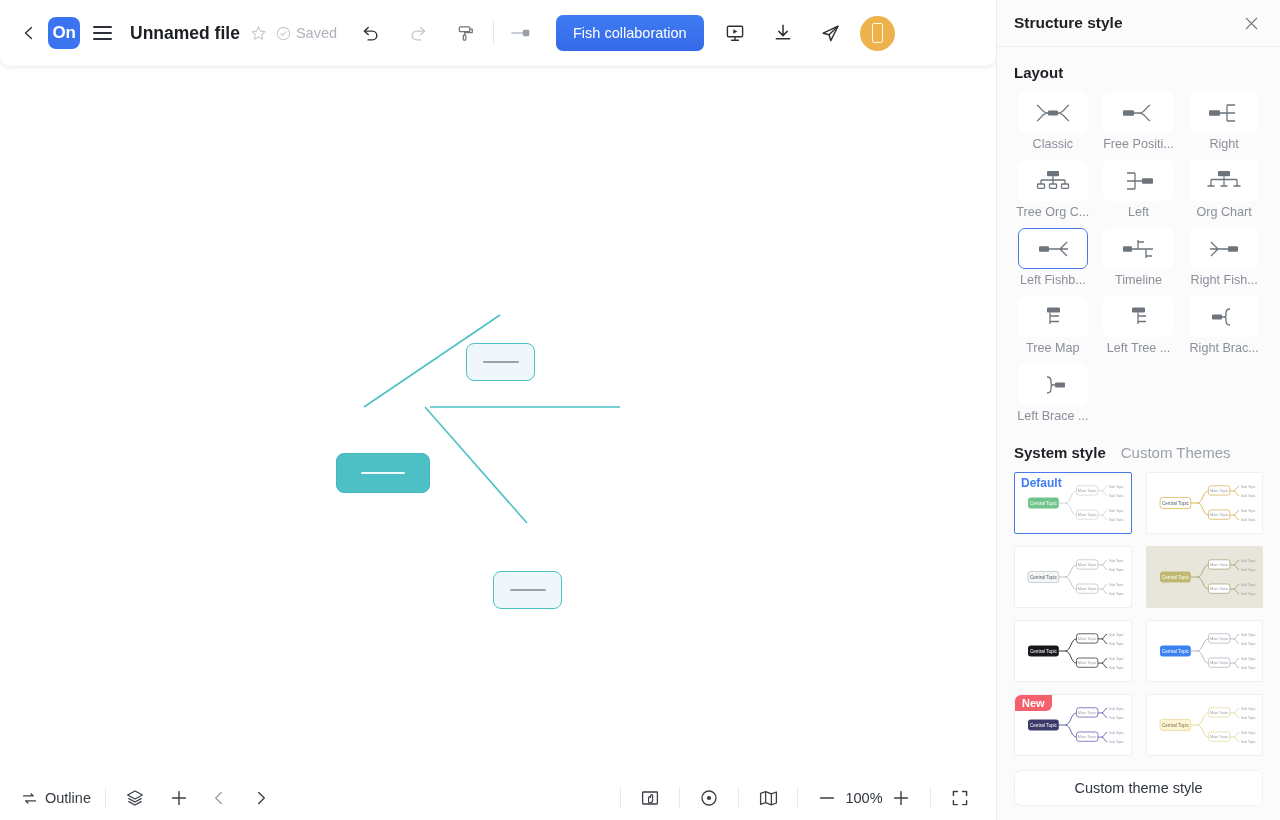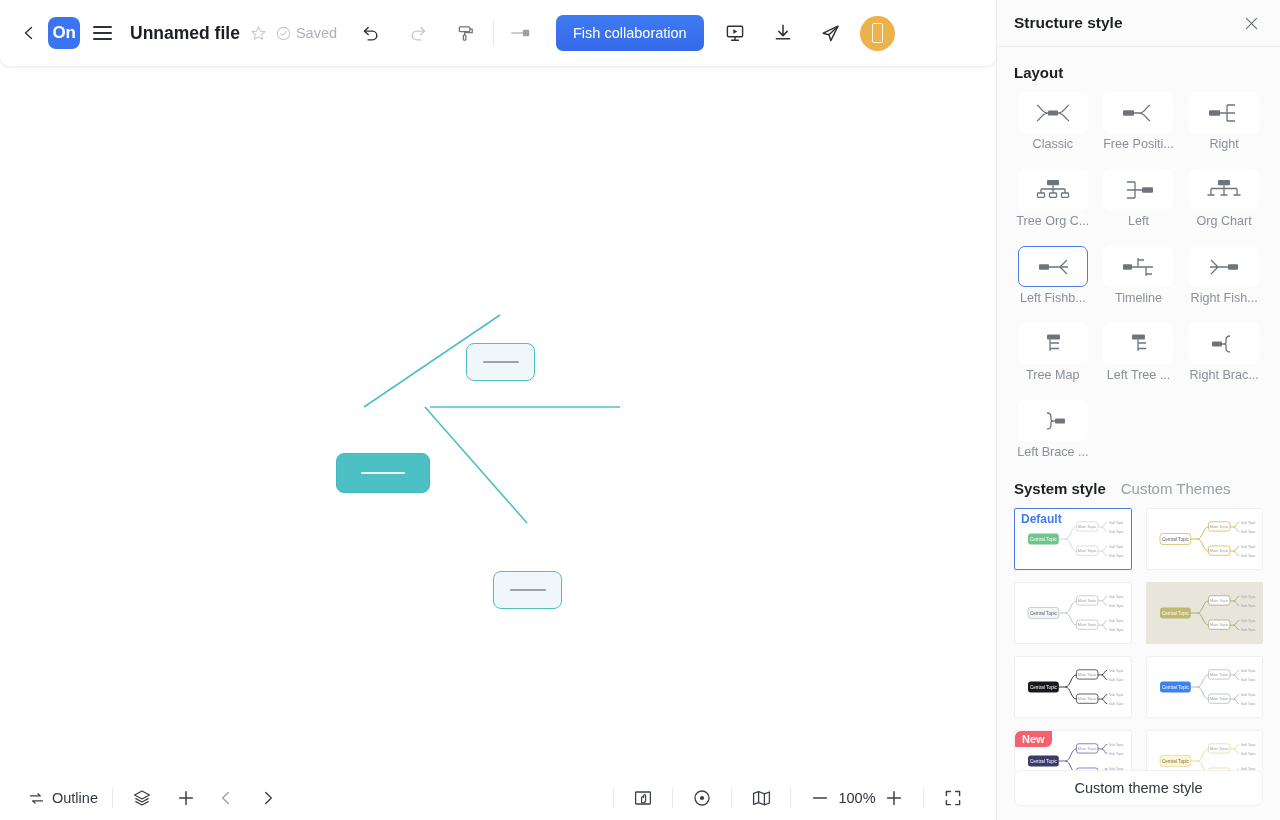--- a/index.html
+++ b/index.html
@@ -92,21 +92,21 @@
     width:38px; height:38px; border-radius:8px; display:flex;
     align-items:center; justify-content:center; cursor:pointer;
   }
   .ts-btn.active { background:#ebedef; }
   .ts-div { width:32px; height:1px; background:#ebeef1; margin:5px 0; }
 
   
   .bottombar {
     position:absolute; bottom:0; left:0; width:996px; height:44px;
     background:#fff; display:flex; align-items:center;
-    padding:0 28px; z-index:18;
+    padding:0 21px; z-index:18;
   }
   .outline { display:flex; align-items:center; gap:7px; font-size:14.5px; color:#333a42; cursor:pointer;}
   .bb-sep { width:1px; height:20px; background:#e6e9ed; margin:0 14px; }
   .bb-icon { width:30px; height:30px; display:flex; align-items:center; justify-content:center; cursor:pointer;}
   .spacer { flex:1; }
   .zoomlevel { font-size:14.5px; color:#2f353c; min-width:44px; text-align:center; cursor:pointer; }
 
   
   .panel {
     position:absolute; top:0; right:0; width:284px; height:820px;
@@ -116,21 +116,21 @@
   .panel-head {
     height:47px; display:flex; align-items:center; justify-content:space-between;
     padding:0 17px; border-bottom:1px solid #eeeef1; background:#fbfbfc;
   }
   .panel-title { font-size:15.5px; font-weight:700; color:#1d2025; }
   .panel-close { width:24px;height:24px; display:flex;align-items:center;justify-content:center; cursor:pointer;}
   .panel-body { flex:1; overflow:hidden; padding: 0 17px; }
 
   .sec-title { font-size:15px; font-weight:700; color:#1d2025; margin: 17px 0 11px; }
 
-  .layout-grid { display:grid; grid-template-columns: repeat(3, 1fr); gap: 13px 8px; }
+  .layout-grid { display:grid; grid-template-columns: repeat(3, 1fr); gap: 4px 8px; }
   .lay-cell { display:flex; flex-direction:column; align-items:center; cursor:pointer; }
   .lay-thumb {
     width:70px; height:41px; background:#fff; border-radius:7px;
     border:1.6px solid transparent; display:flex; align-items:center; justify-content:center;
   }
   .lay-cell.sel .lay-thumb { border-color:#4a79e8; }
   .lay-label {
     font-size:12.6px; color:#8a9099; margin-top:4px; margin-bottom:5px;
     max-width:80px; white-space:nowrap; overflow:hidden; text-overflow:ellipsis;
     text-align:center;

